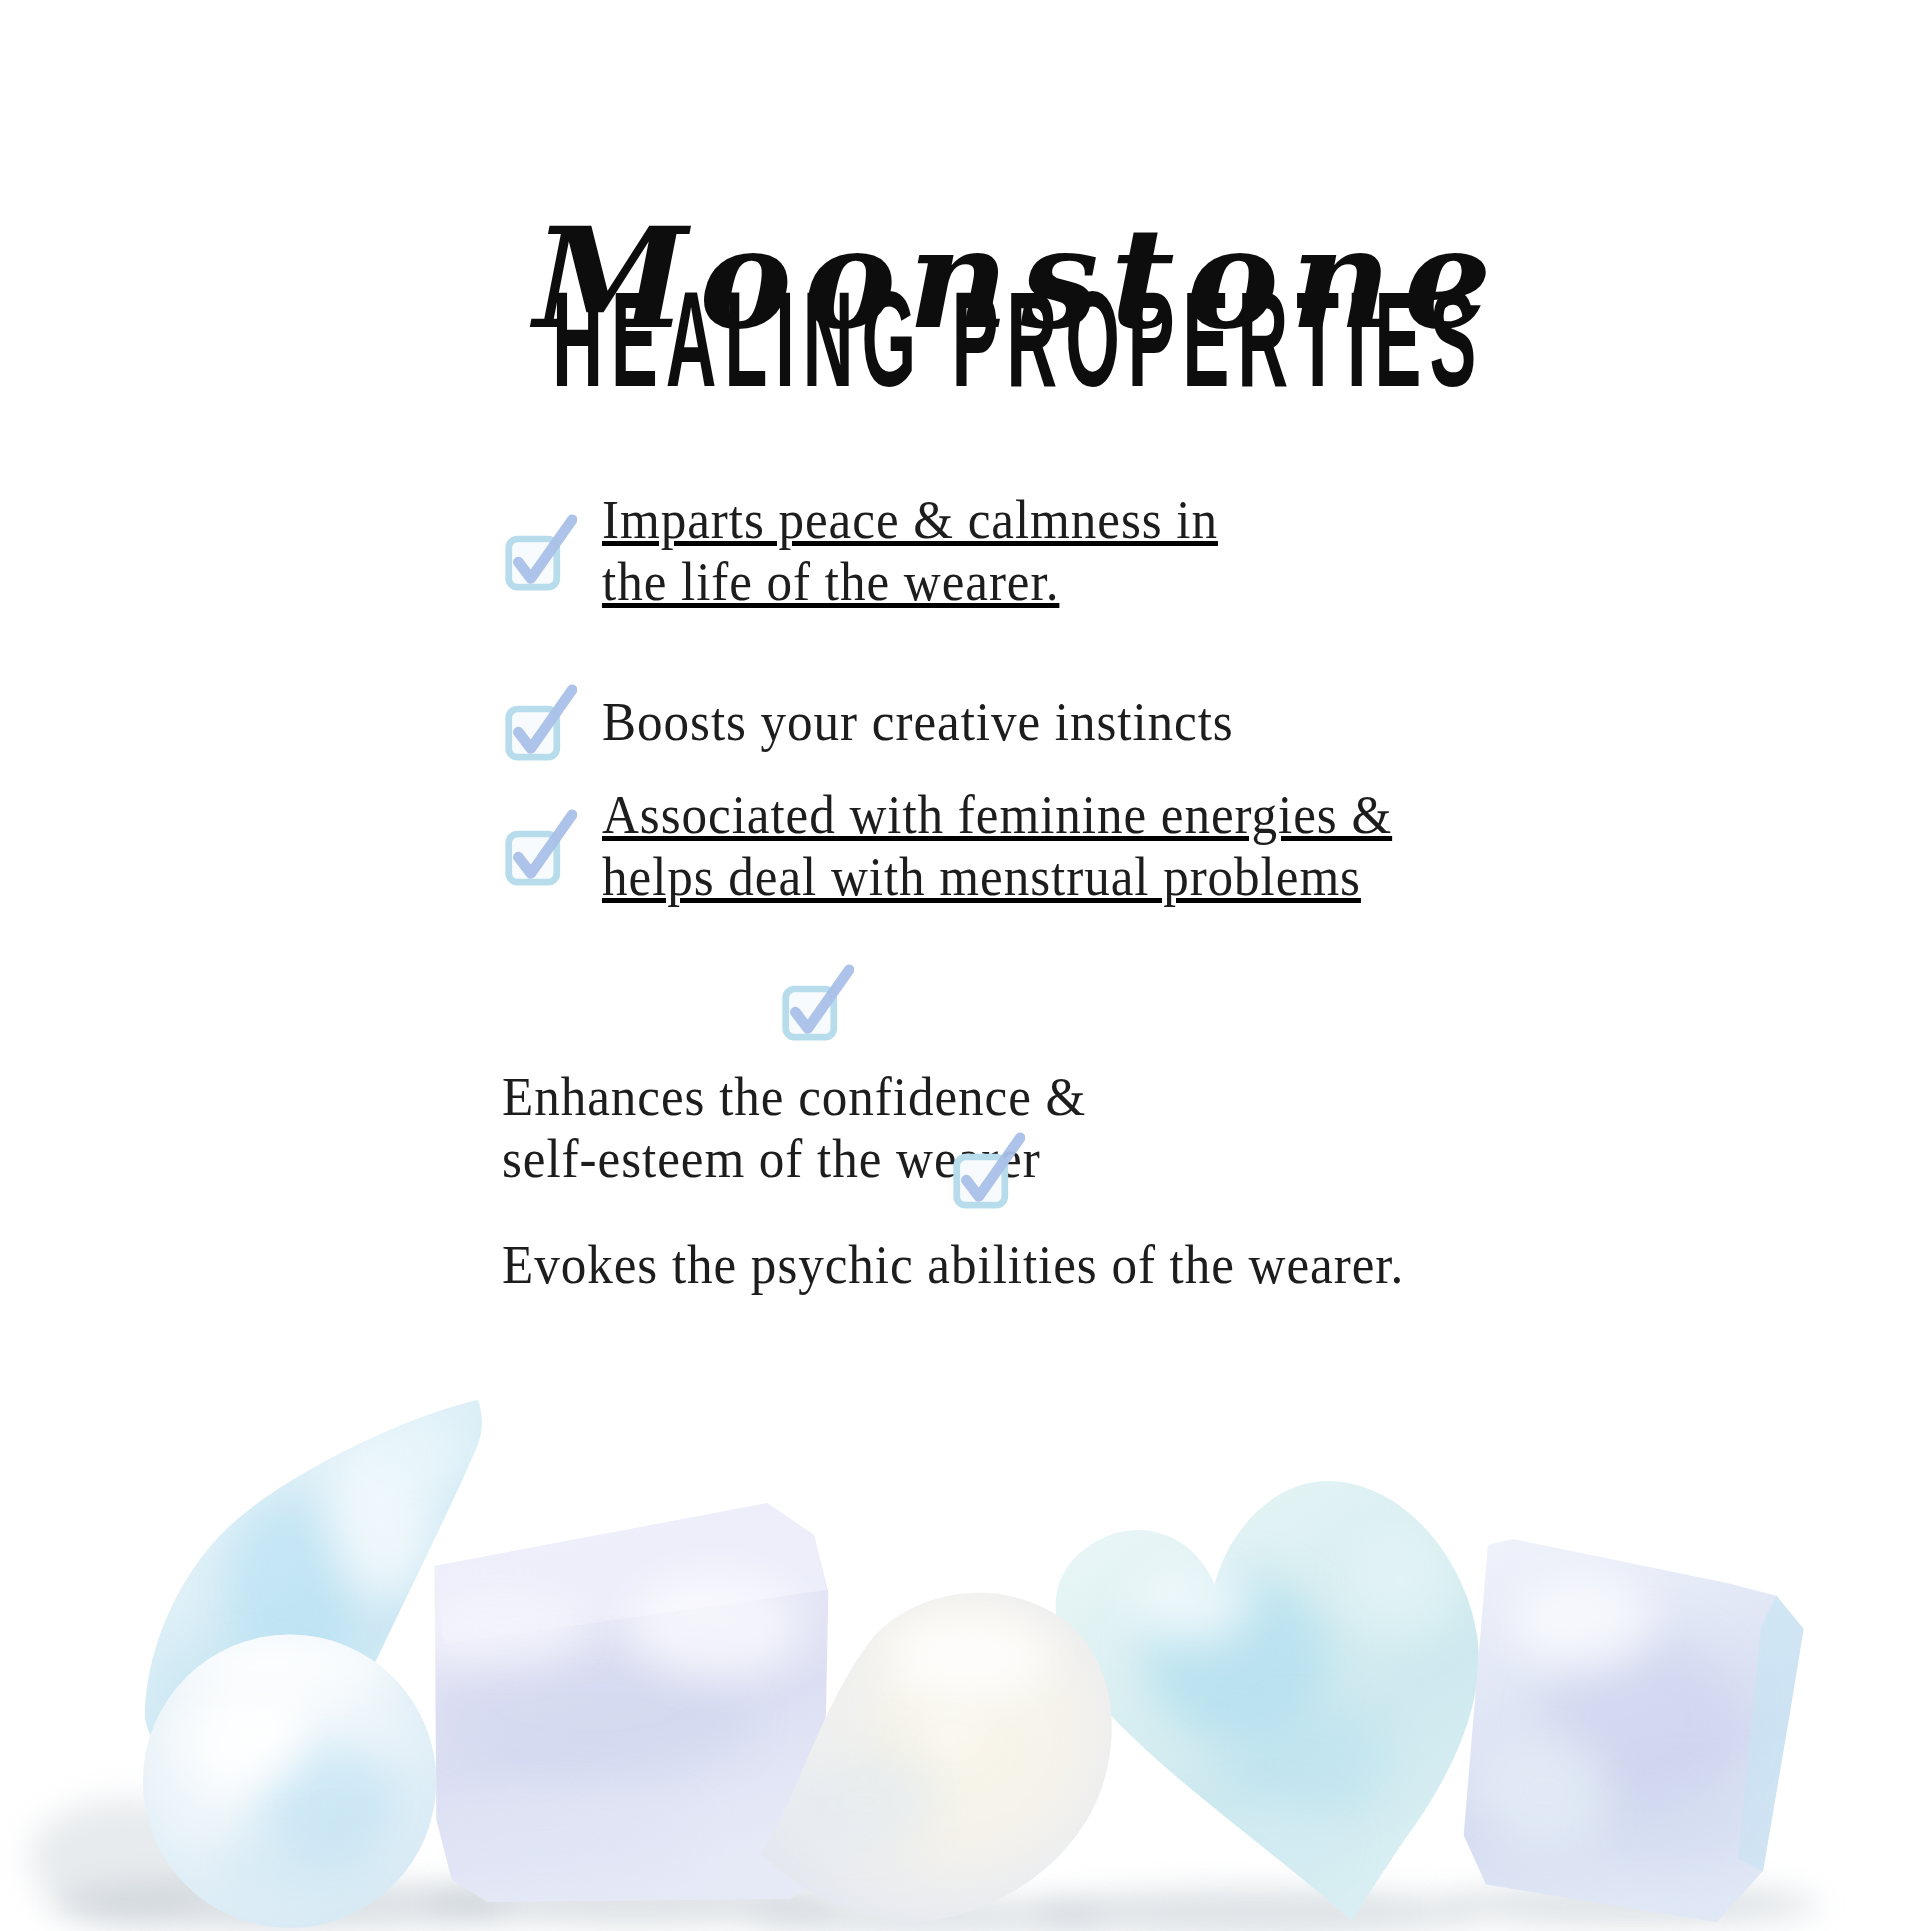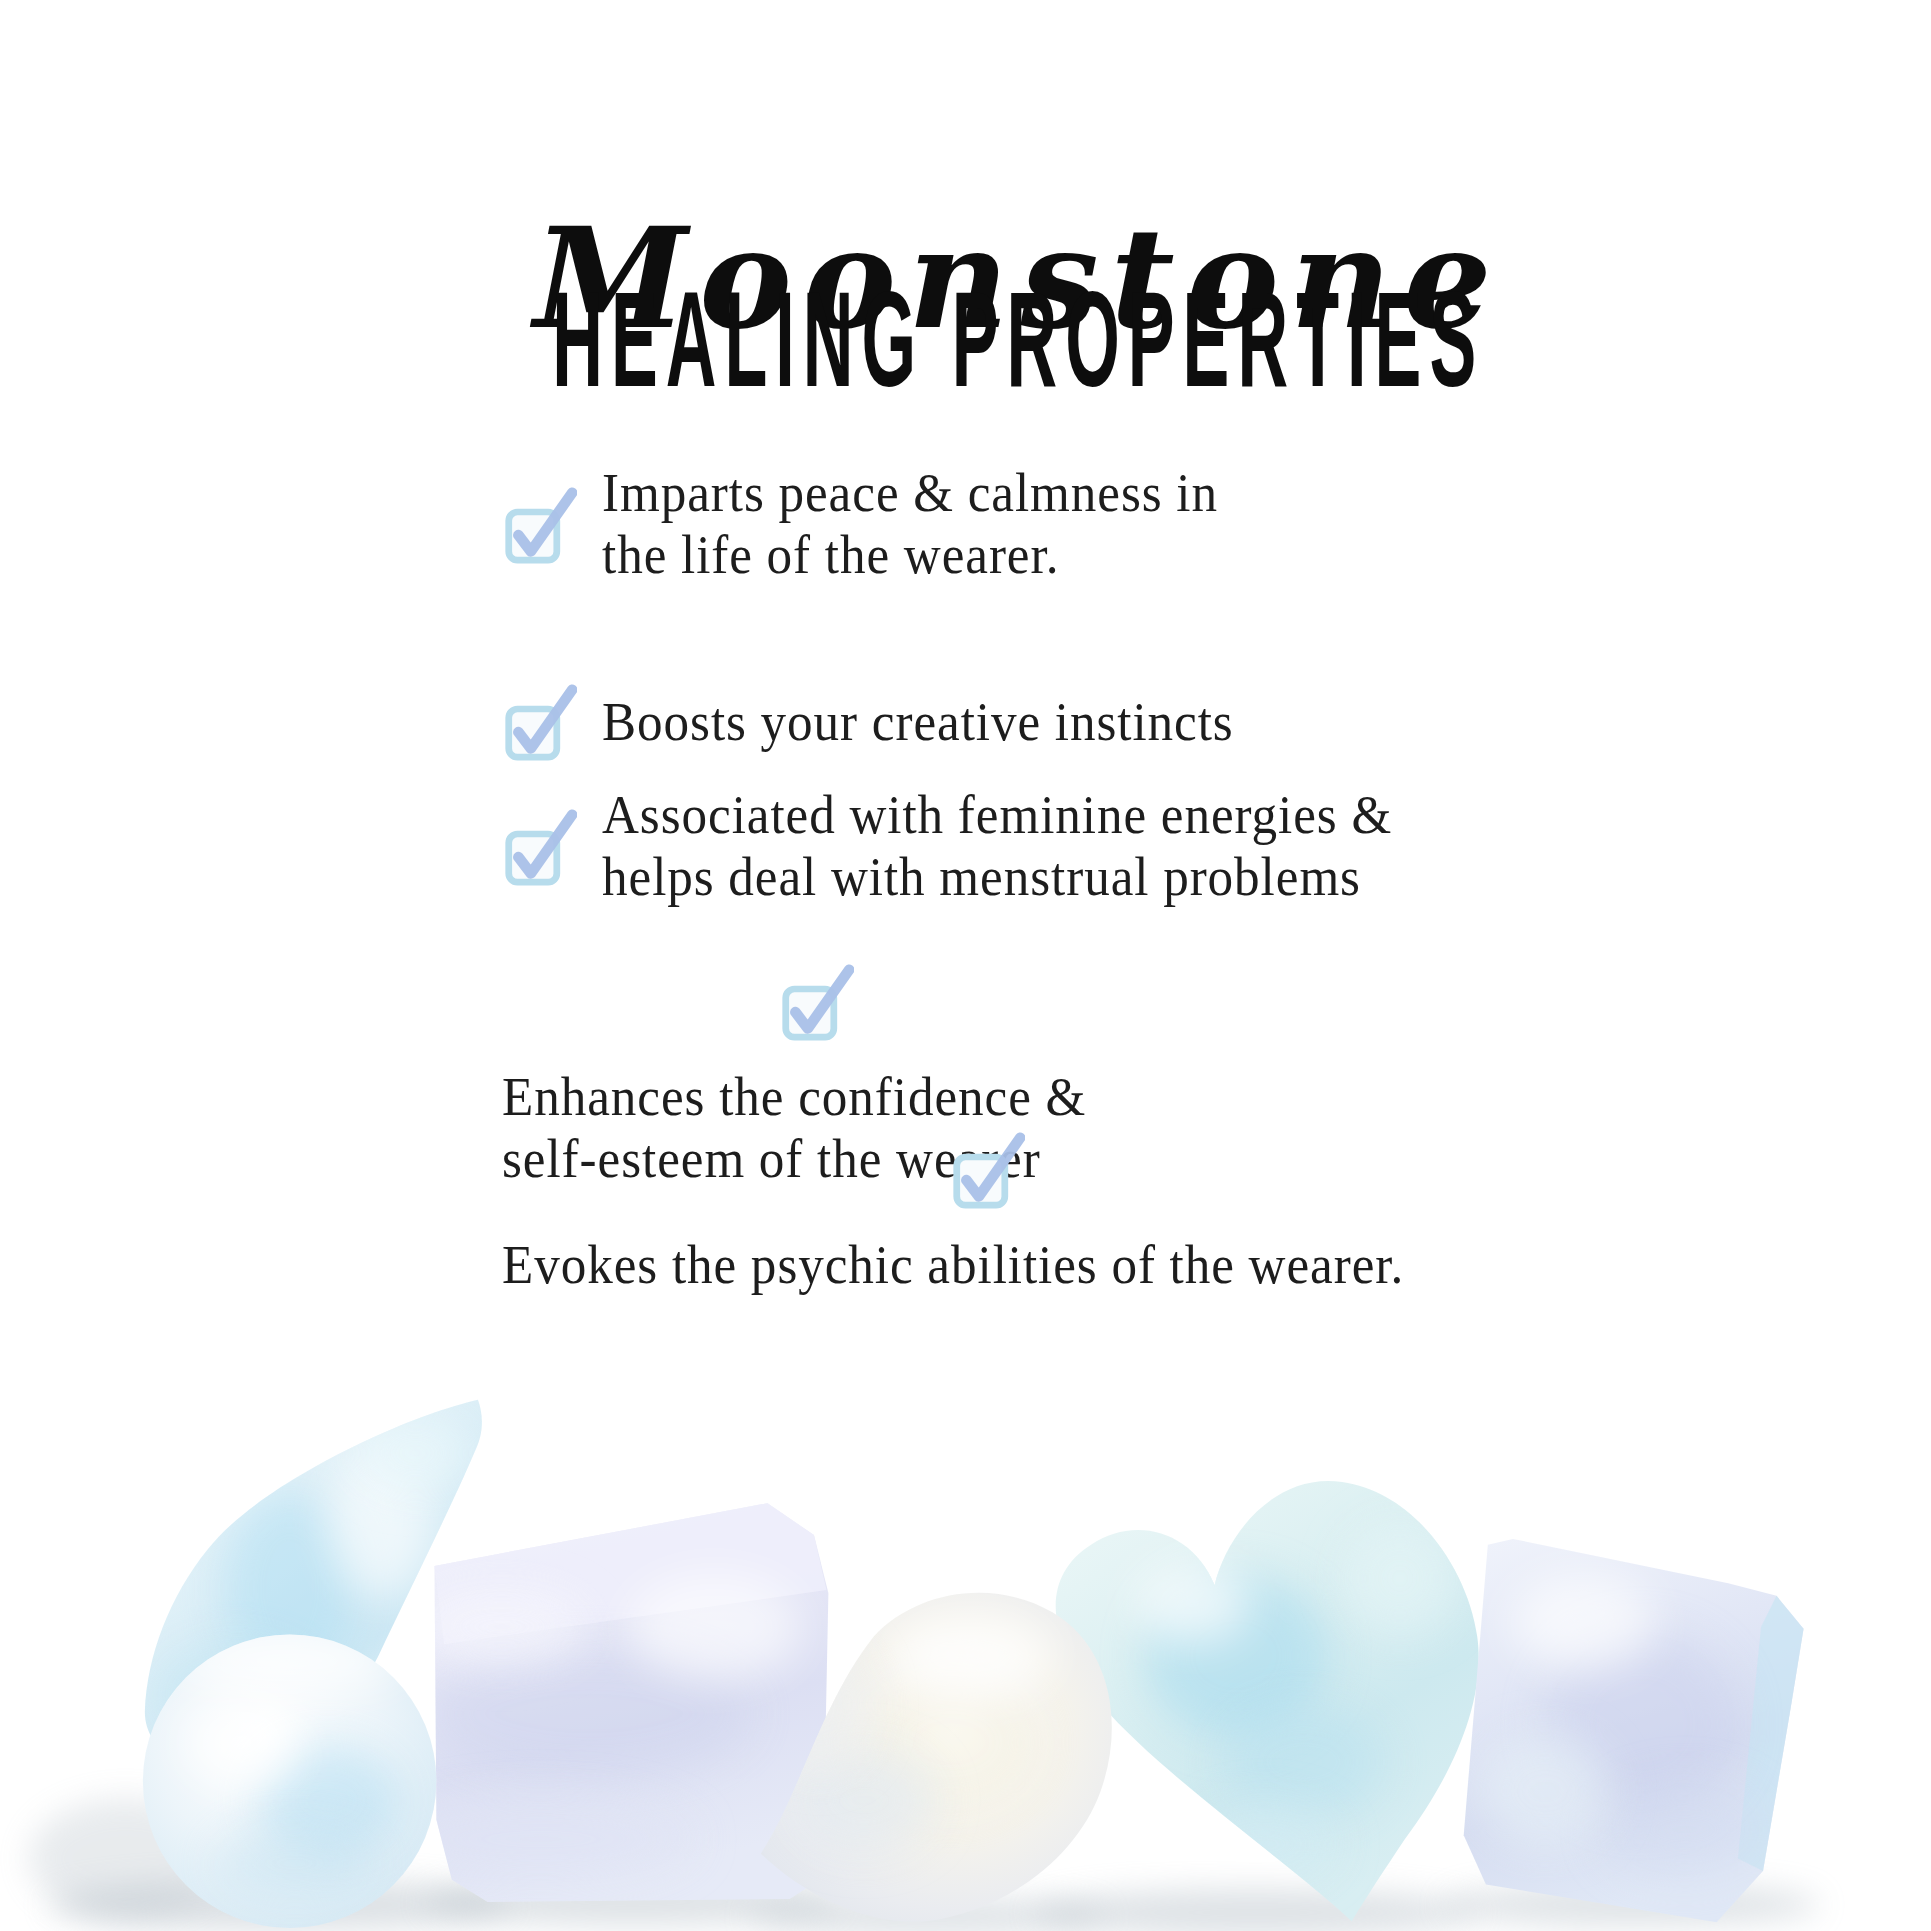--- a/index.html
+++ b/index.html
@@ -44,38 +44,38 @@
   .gem-strip{position:absolute;left:0;top:1337px;width:1931px;height:594px;}
 </style>
 </head>
 <body>
 
 <h1 class="page-title">Moonstone</h1>
 <div class="page-subtitle">
   <span class="condense">HEALING PROPERTIES</span>
 </div>
 
-<div class="prop-item" style="top:462px;">
+<div class="prop-item" style="top:489px;text-decoration:underline;">
   <svg class="prop-icon" viewBox="0 0 78 82">
     <rect x="7" y="28" width="50" height="50" rx="9" style="fill:var(--checkbox-fill,#f8fbfd);stroke:var(--checkbox-border,#b7dcec);" stroke-width="7"></rect>
     <polyline points="17,52 30,69 73,8" fill="none" style="stroke:var(--checkmark-color,#a9c0e8);" stroke-width="11" stroke-linecap="round" stroke-linejoin="round" opacity="0.95"></polyline>
   </svg>
   <span class="prop-text">Imparts peace &amp; calmness in
 the life of the wearer.</span>
 </div>
 
 <div class="prop-item" style="top:682px;">
   <svg class="prop-icon" viewBox="0 0 78 82">
     <rect x="7" y="28" width="50" height="50" rx="9" style="fill:var(--checkbox-fill,#f8fbfd);stroke:var(--checkbox-border,#b7dcec);" stroke-width="7"></rect>
     <polyline points="17,52 30,69 73,8" fill="none" style="stroke:var(--checkmark-color,#a9c0e8);" stroke-width="11" stroke-linecap="round" stroke-linejoin="round" opacity="0.95"></polyline>
   </svg>
   <span class="prop-text">Boosts your creative instincts</span>
 </div>
 
-<div class="prop-item" style="top:784px;">
+<div class="prop-item" style="top:784px;text-decoration:underline;">
   <svg class="prop-icon" viewBox="0 0 78 82">
     <rect x="7" y="28" width="50" height="50" rx="9" style="fill:var(--checkbox-fill,#f8fbfd);stroke:var(--checkbox-border,#b7dcec);" stroke-width="7"></rect>
     <polyline points="17,52 30,69 73,8" fill="none" style="stroke:var(--checkmark-color,#a9c0e8);" stroke-width="11" stroke-linecap="round" stroke-linejoin="round" opacity="0.95"></polyline>
   </svg>
   <span class="prop-text">Associated with feminine energies &amp;
 helps deal with menstrual problems</span>
 </div>
 
 <div class="prop-item" style="top:962px;flex-direction:column;">
   <svg class="prop-icon" viewBox="0 0 78 82">

